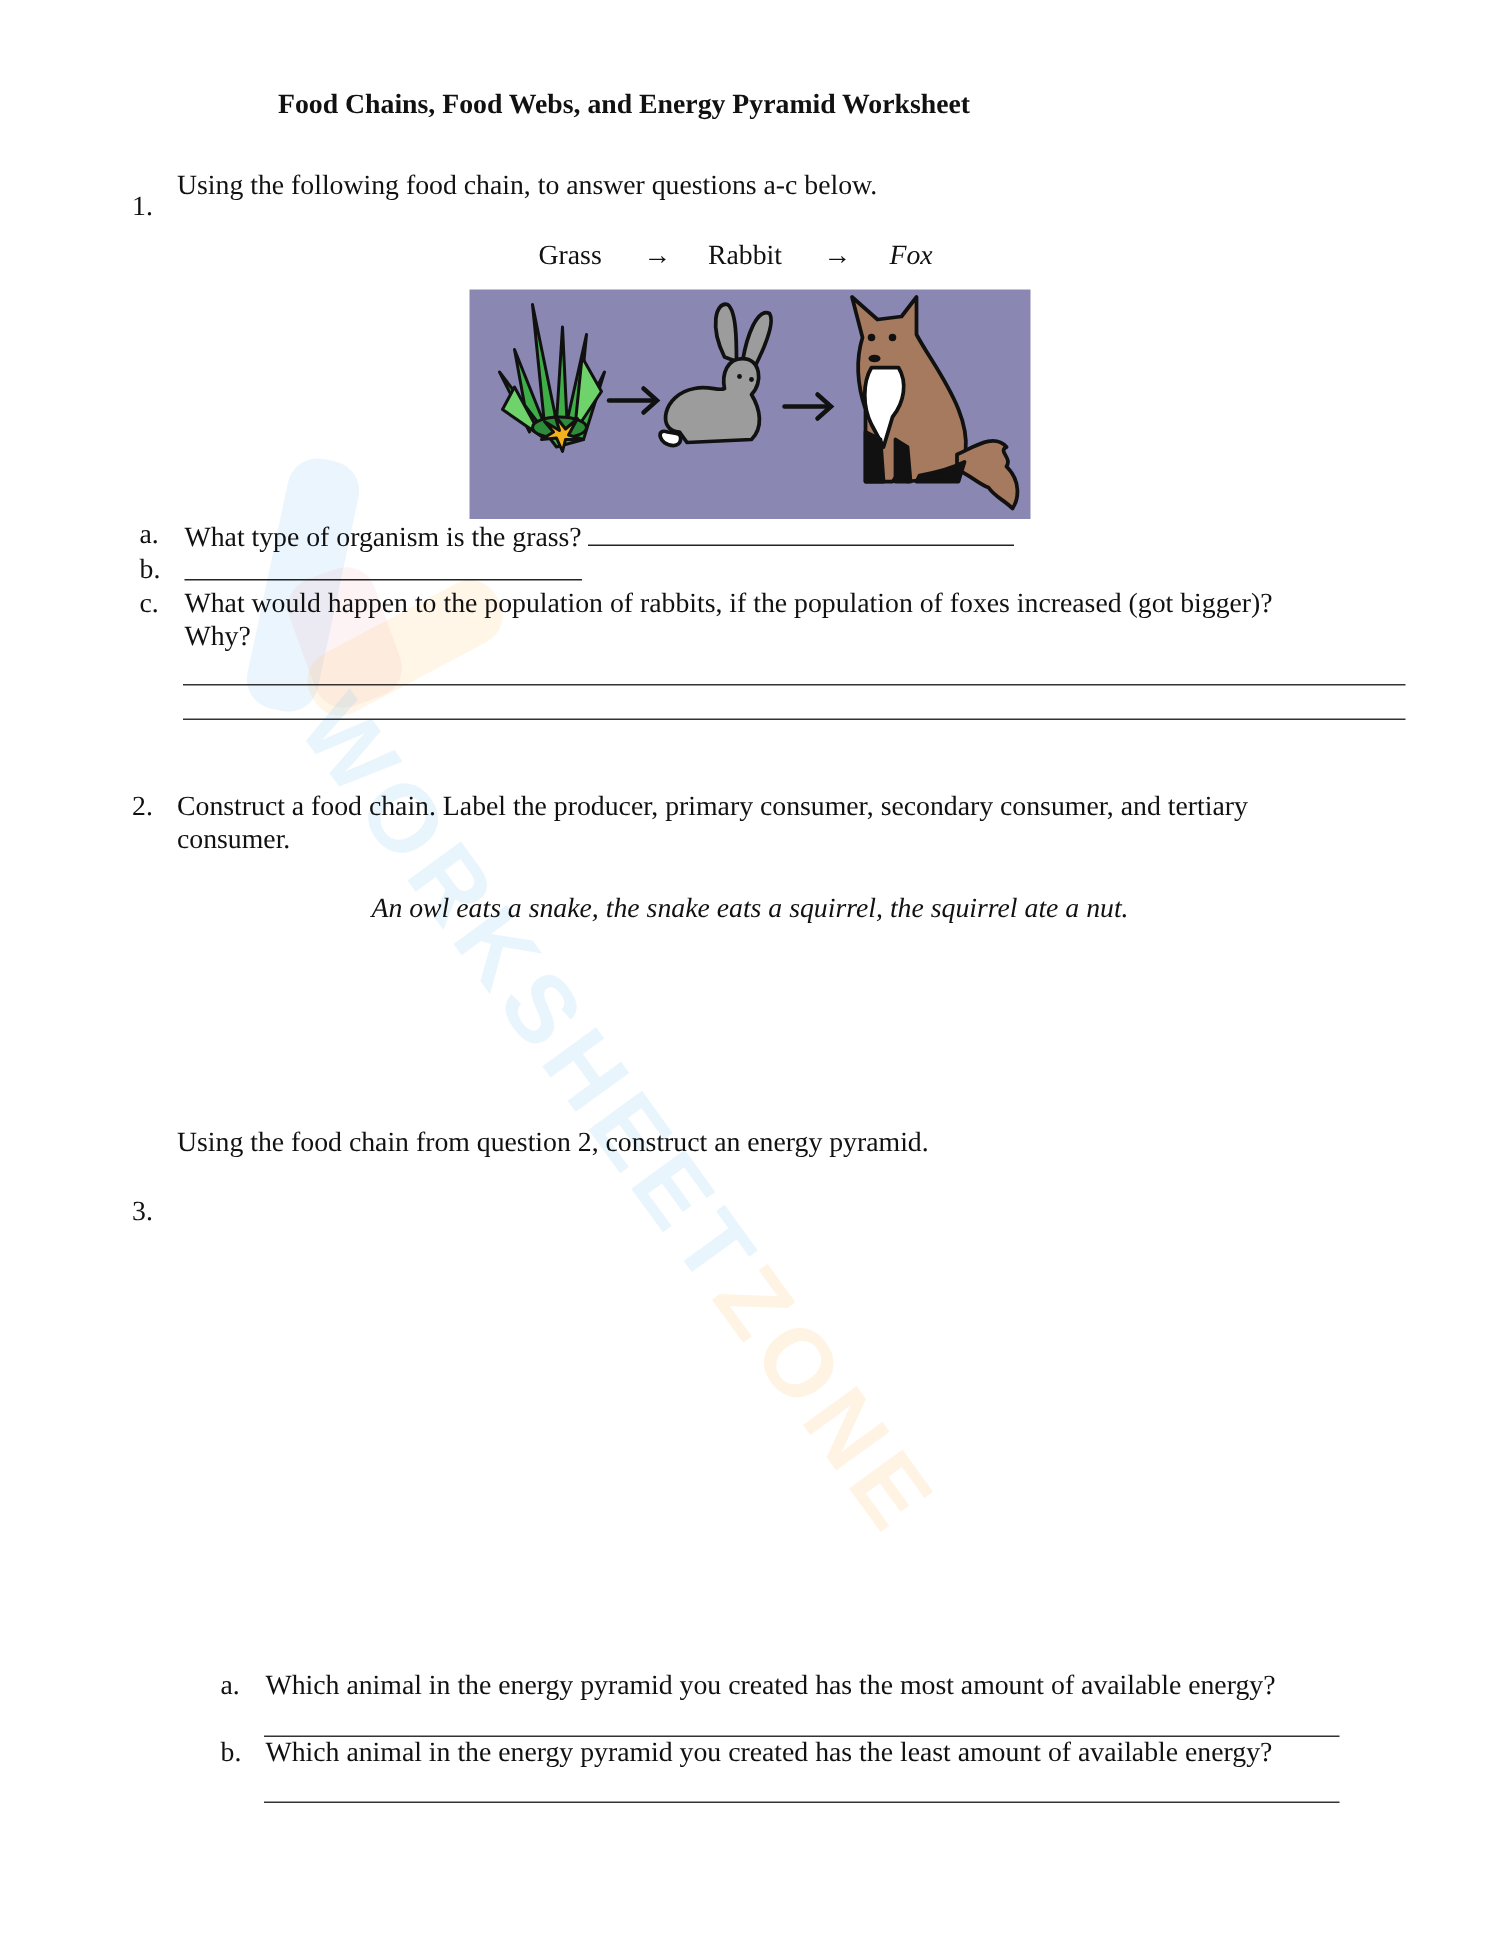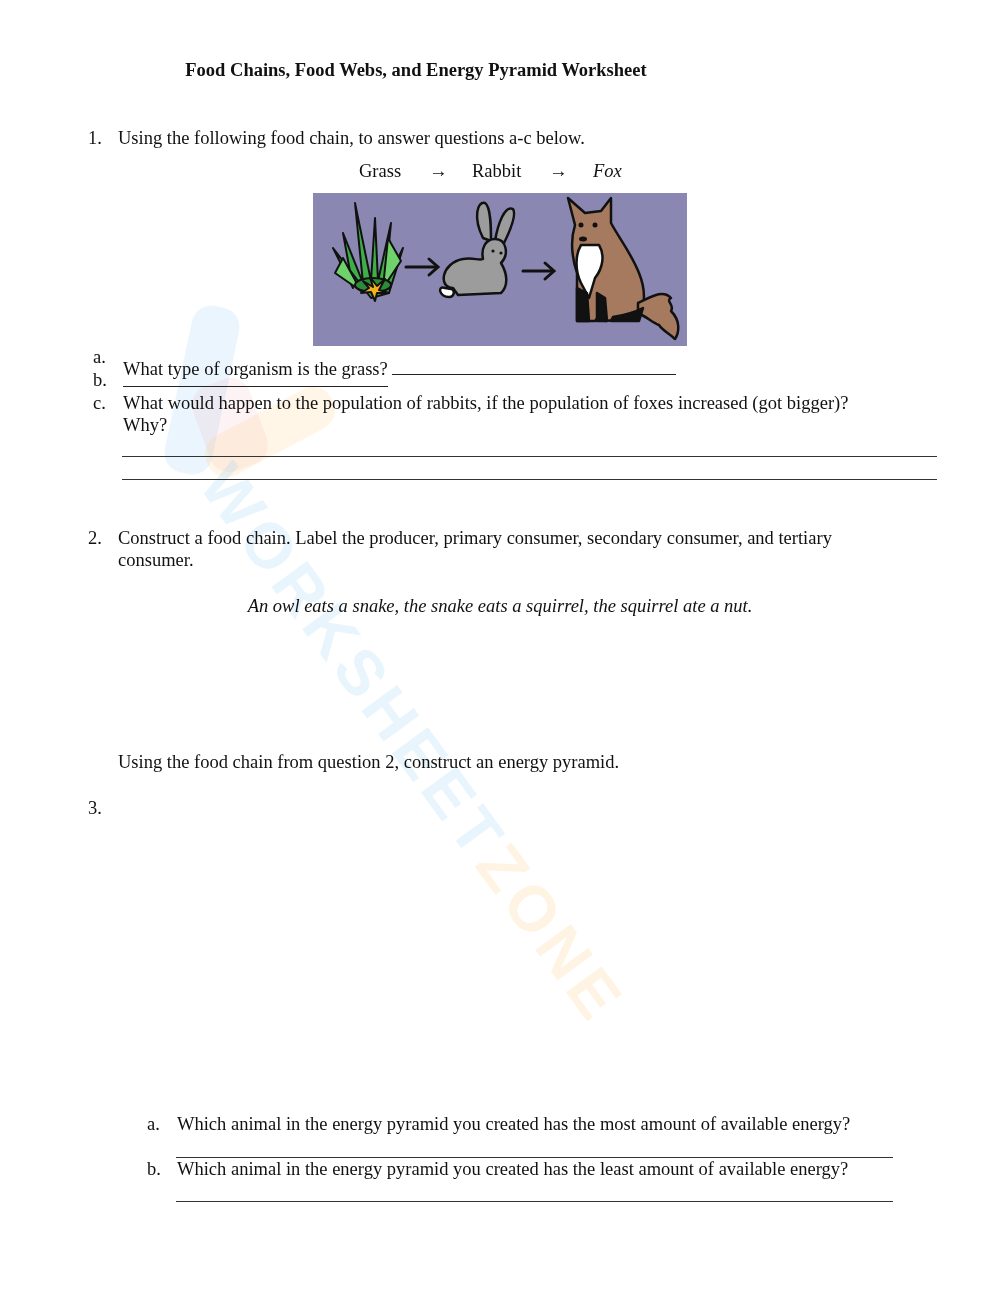--- a/index.html
+++ b/index.html
@@ -40,21 +40,21 @@
 <div class="logo-stroke" style="left:200px; top:380px; width:60px; height:90px; background:rgba(240,140,150,0.10); transform:rotate(-20deg);"></div>
 <div class="logo-stroke" style="left:200px; top:410px; width:140px; height:44px; background:rgba(255,200,110,0.17); transform:rotate(-28deg);"></div>
 
 <div class="abs wm">
   <span class="blue">WORKSHEET</span><span class="orange">ZONE</span>
 </div>
 
 <div class="abs t title">Food Chains, Food Webs, and Energy Pyramid Worksheet</div>
 
 <div class="abs t num" style="left:88px; top:127px;">1.</div>
-<div class="abs t" style="left:118px; top:127px;">Using the following food chain, to answer questions a-c below.</div>
+<div class="abs t" style="left:118px; top:113px;">Using the following food chain, to answer questions a-c below.</div>
 
 <div class="abs t chain" style="left:16px; width:1000px; height:22px;">
   <span style="left:343px;">Grass</span>
   <span style="left:413px;">→</span>
   <span style="left:456px;">Rabbit</span>
   <span style="left:533px;">→</span>
   <span style="left:577px;font-style:italic;">Fox</span>
 </div>
 
 <div class="abs fig">
@@ -95,21 +95,21 @@
       <path d="M284,100 L284,128 L294,128 L292,105 Z" fill="#111"></path>
       <path d="M300,124 C312,122 324,118 330,115 L326,128 L298,128 Z" fill="#111"></path>
       <circle cx="268" cy="32" r="2.5" fill="#111" stroke="none"></circle>
       <circle cx="282" cy="32" r="2.5" fill="#111" stroke="none"></circle>
       <ellipse cx="270" cy="46" rx="4" ry="2.5" fill="#111" stroke="none"></ellipse>
     </g>
   </svg>
 </div>
 
 <div class="abs t" style="left:93px; top:346px;">a.</div>
-<div class="abs t" style="left:123px; top:346px;margin-top:11px;">
+<div class="abs t" style="left:123px; top:346px;">
   <span>What type of organism is the grass?</span>
   <span class="blank" style="width:284px;"></span>
 </div>
 
 <div class="abs t" style="left:93px; top:369px;">b.</div>
 <div class="abs t" style="left:123px; top:369px;">
   <span class="blank" style="width:265px;"></span>
 </div>
 
 <div class="abs t" style="left:93px; top:392px;">c.</div>

